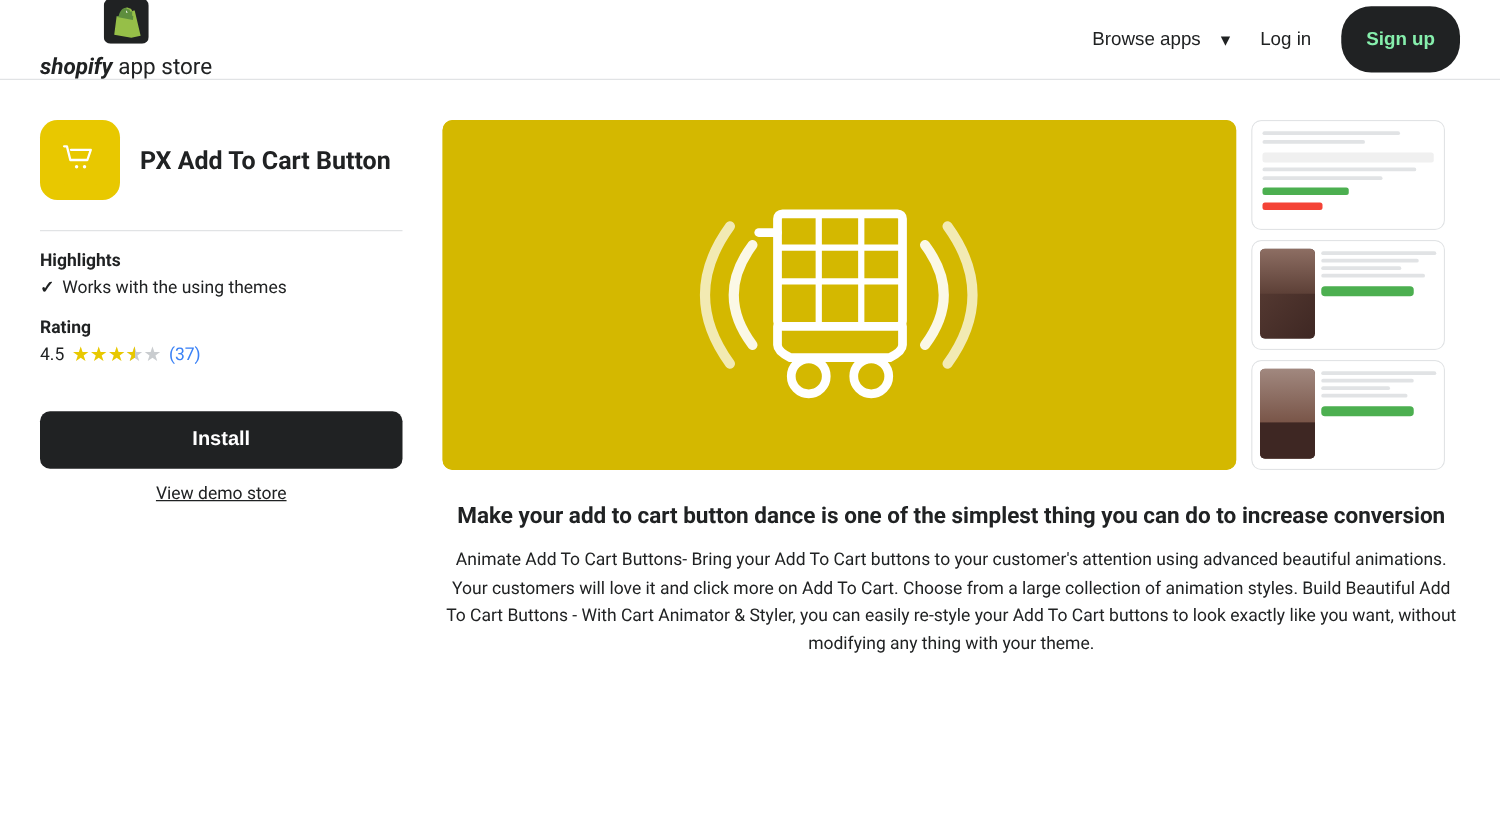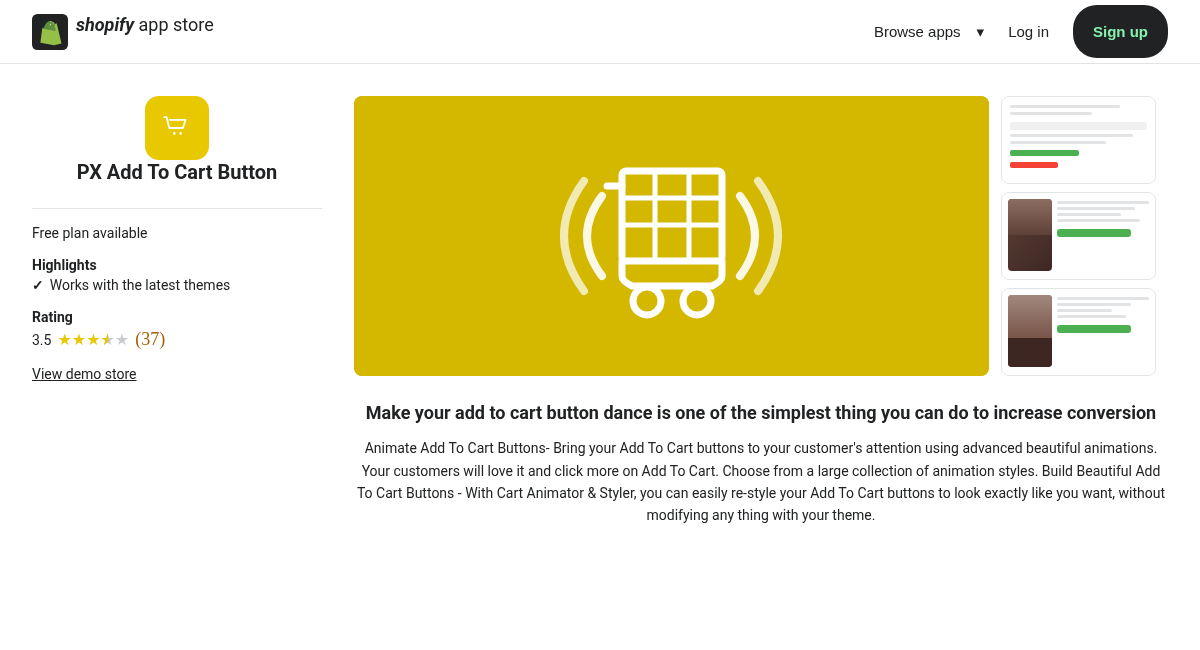--- a/index.html
+++ b/index.html
@@ -13,23 +13,25 @@
       height: 64px;
       border-bottom: 1px solid #e1e3e5;
       gap: 16px;
       position: sticky;
       top: 0;
       background: #fff;
       z-index: 100;
     }
     .logo {
       display: flex;
+      align-items: center;
       gap: 8px;
       text-decoration: none;
       flex-shrink: 0;
+      flex-direction: column;
     }
     .logo-icon {
       width: 36px;
       height: 36px;
     }
     .logo-text {
       font-size: 18px;
       color: #202223;
     }
     .logo-text .shopify-part { font-weight: 700; font-style: italic; }
@@ -106,22 +108,22 @@
     }
 
     
     .sidebar {
       width: 290px;
       flex-shrink: 0;
     }
     .app-header-info {
       display: flex;
       align-items: center;
+      gap: 16px;
       margin-bottom: 24px;
-      flex-direction: column;
     }
     .app-icon {
       width: 64px;
       height: 64px;
       border-radius: 14px;
       background: #e8c800;
       display: flex;
       align-items: center;
       justify-content: center;
       flex-shrink: 0;
@@ -173,21 +175,21 @@
       font-size: 14px;
     }
     .stars {
       display: flex;
       align-items: center;
     }
     .star-full { color: #e8c800; font-size: 16px; }
     .star-half { color: #e8c800; font-size: 16px; }
     .star-empty { color: #c9cccf; font-size: 16px; }
     .rating-num { font-size: 14px; color: #202223; }
-    .rating-count { font-size: 18px; color: #a16207; font-family: Liberation Serif, serif; }
+    .rating-count { font-size: 14px; color: #3b82f6; }
 
     .developer-link {
       font-size: 14px;
       color: #202223;
       text-decoration: underline;
       cursor: pointer;
     }
 
     .install-btn {
       width: 100%;
@@ -197,20 +199,21 @@
       border: none;
       border-radius: 8px;
       font-size: 16px;
       font-weight: 600;
       cursor: pointer;
       margin-top: 20px;
       margin-bottom: 12px;
     }
     .demo-store-link {
       display: block;
+      text-align: center;
       font-size: 14px;
       color: #202223;
       text-decoration: underline;
       cursor: pointer;
     }
 
     
     .main-panel {
       flex: 1;
       min-width: 0;
@@ -320,50 +323,50 @@
             <circle cx="20" cy="22" r="1.5" fill="white"></circle>
           </g>
         </svg>
       </div>
       <h1 class="app-title">PX Add To Cart Button</h1>
     </div>
 
     <div class="divider"></div>
 
     <div class="info-section">
-      <div class="info-value">Free plan available</div>
     </div>
 
     <div class="info-section">
       <div class="info-label">Highlights</div>
       <div class="info-value highlight-item">
         <span class="check-mark">✓</span>
-        <span>Works with the latest themes</span>
+        <span>Works with the using themes</span>
       </div>
     </div>
 
     <div class="info-section">
       <div class="info-label">Rating</div>
       <div class="rating-wrap">
-        <span class="rating-num">3.5</span>
+        <span class="rating-num">4.5</span>
         <div class="stars">
           <span class="star-full">★</span>
           <span class="star-full">★</span>
           <span class="star-full">★</span>
           <span class="star-half" style="color:#e8c800; position:relative; display:inline-block;">
             <span style="position:absolute;left:0;width:50%;overflow:hidden;color:#e8c800;">★</span>
             <span style="color:#c9cccf;">★</span>
           </span>
           <span class="star-empty" style="color:#c9cccf;">★</span>
         </div>
         <span class="rating-count">(37)</span>
       </div>
     </div>
 
 
+    <button class="install-btn">Install</button>
     <a class="demo-store-link">View demo store</a>
   </aside>
 
   <main class="main-panel">
     <div class="media-gallery">
 
       <div class="main-image">
         <div class="main-image-inner" style="background: #d4b800; border-radius:8px; display:flex; align-items:center; justify-content:center;">
 
           <svg width="320" height="240" viewBox="0 0 320 240" fill="none" xmlns="http://www.w3.org/2000/svg">

